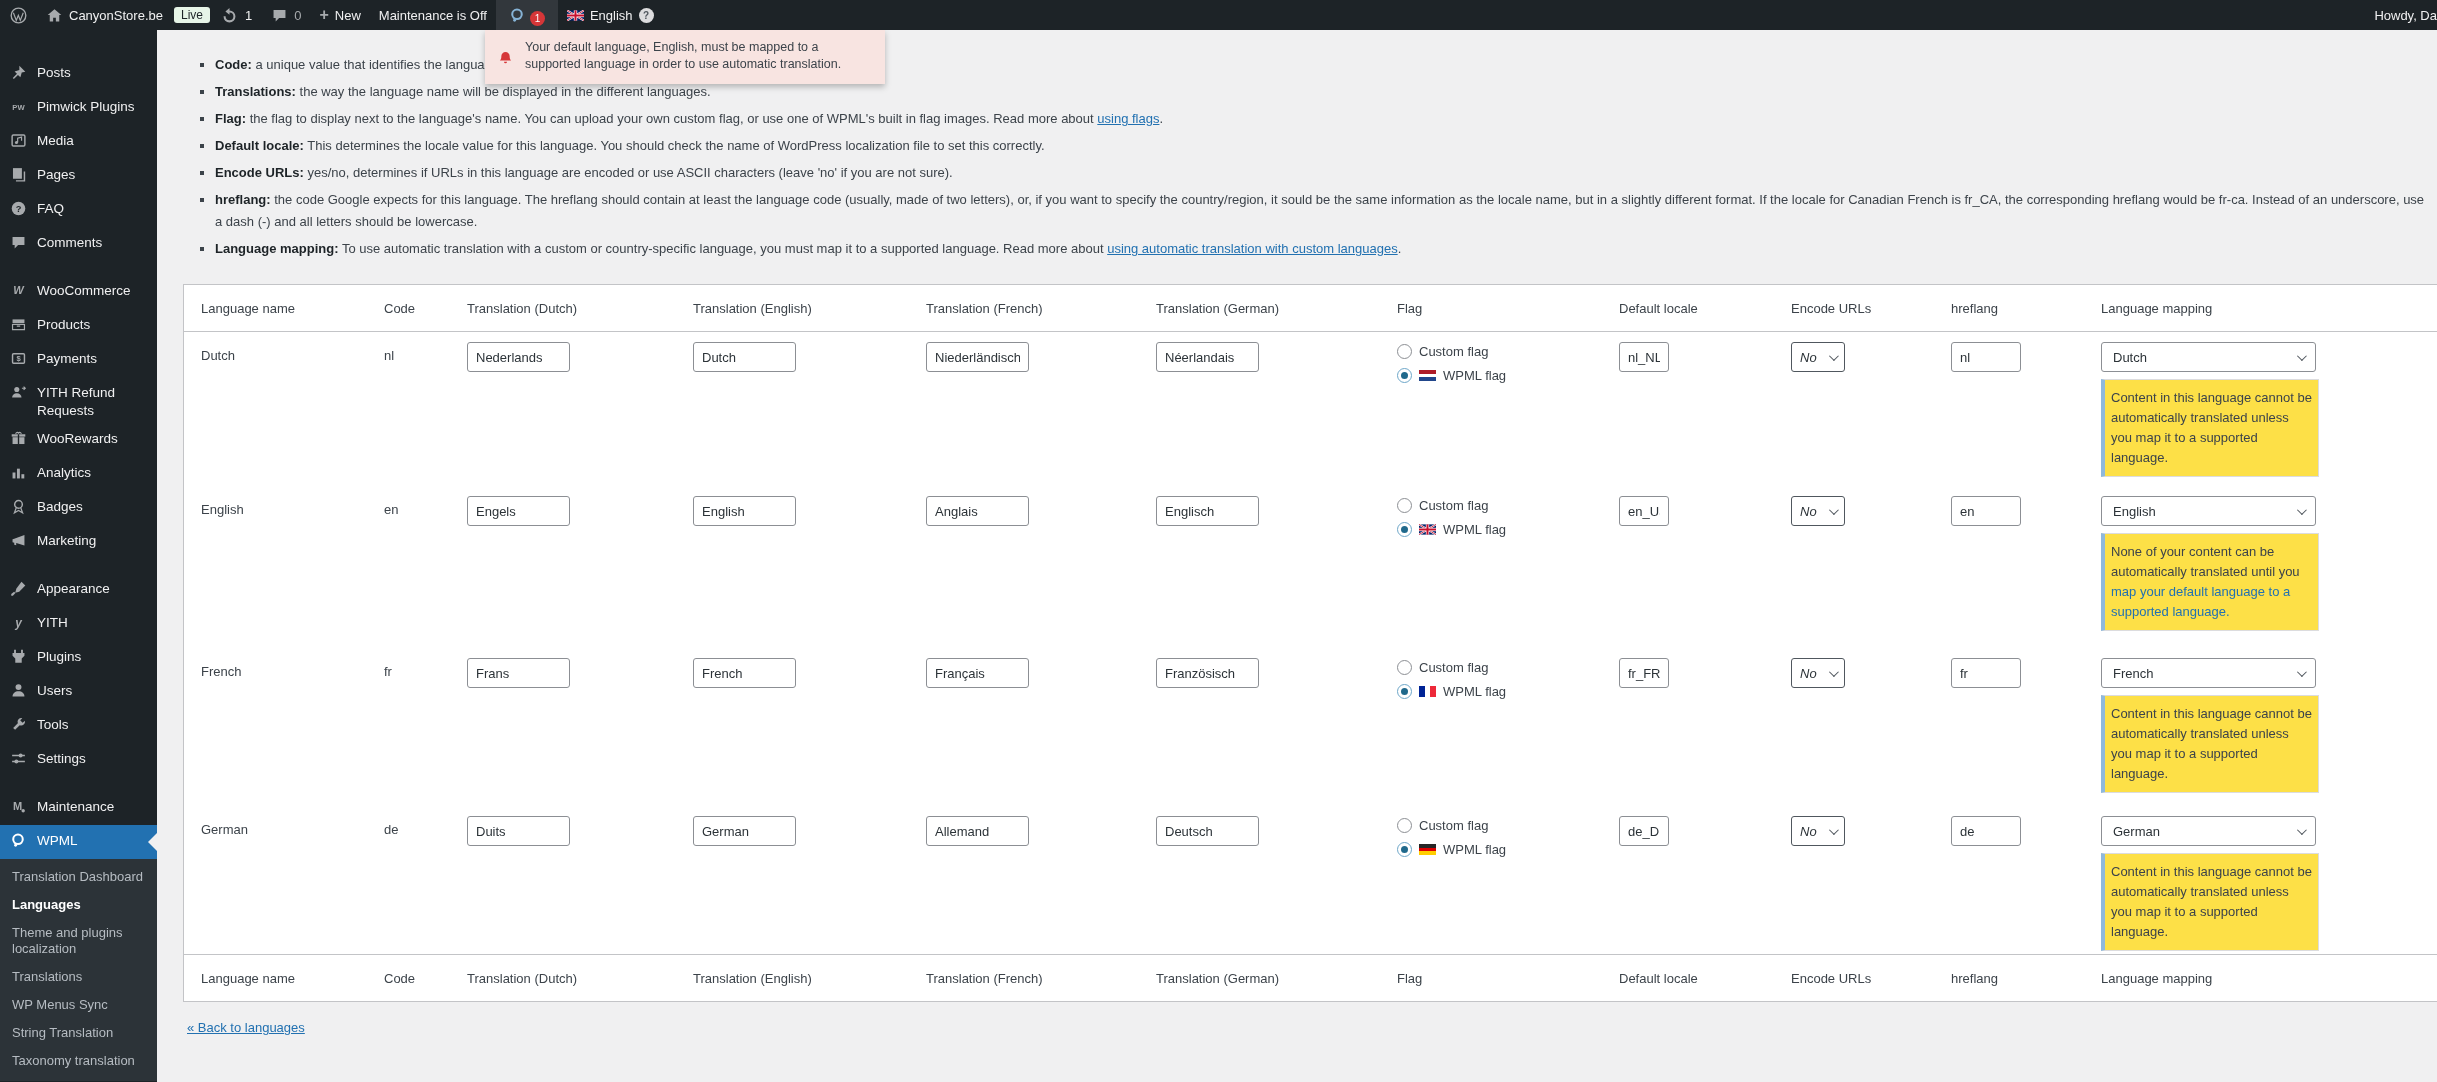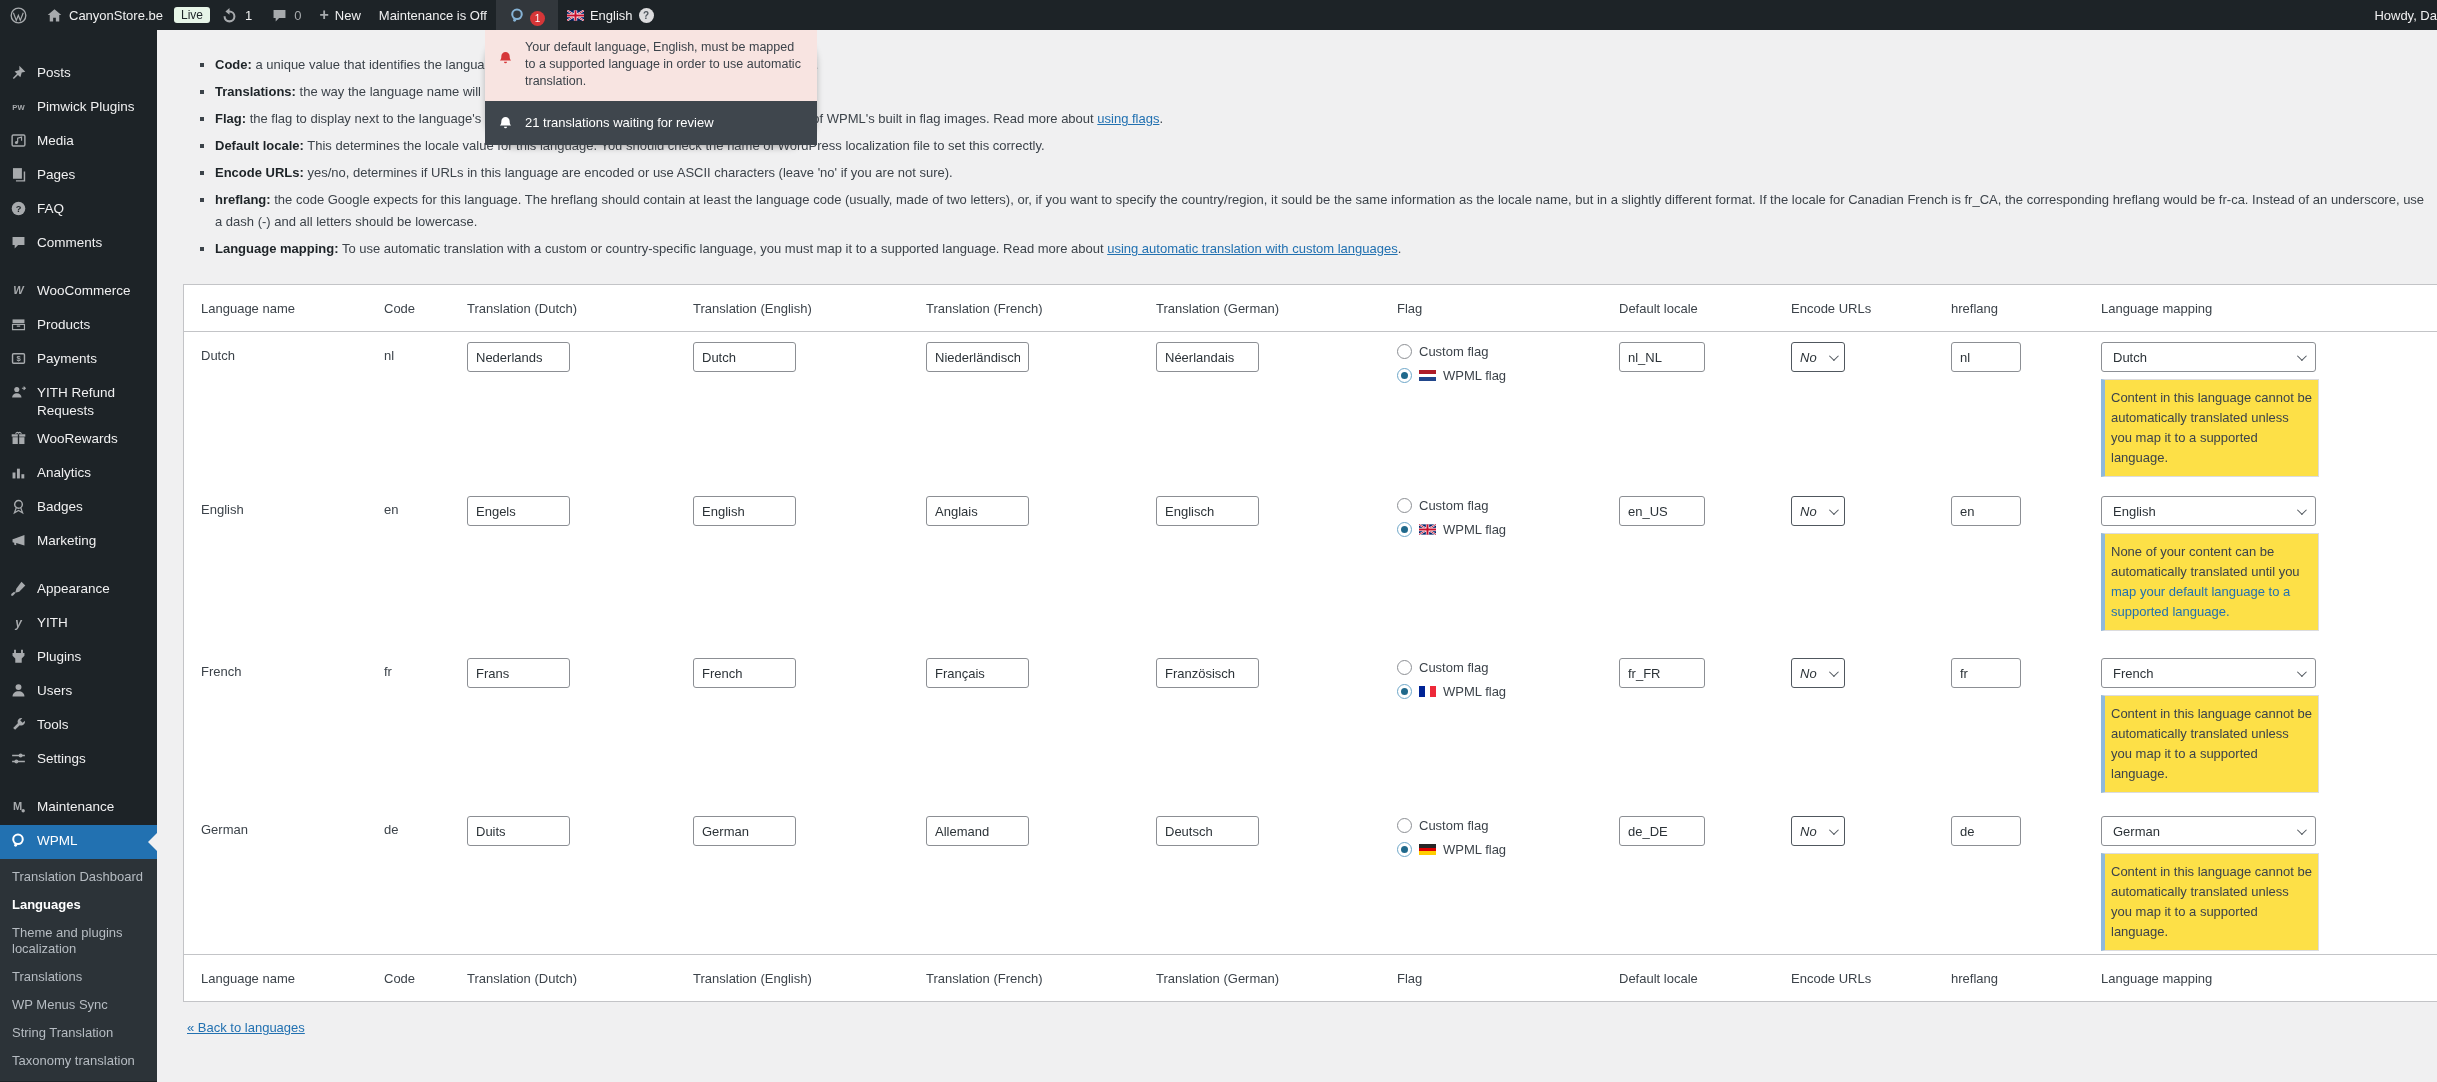--- a/index.html
+++ b/index.html
@@ -19,21 +19,21 @@
   .wpml-badge { width:15px; height:15px; border-radius:50%; background:#d63638; color:#fff; font-size:10px; display:flex; align-items:center; justify-content:center; margin-left:-3px; margin-top:6px; }
   .flag { display:inline-block; width:17px; height:11px; }
   .flag svg { width:100%; height:100%; display:block; }
   .flag-nl { background:linear-gradient(to bottom, #ae1c28 0 33%, #ffffff 33% 66%, #21468b 66% 100%); }
   .flag-fr { background:linear-gradient(to right, #002395 0 33%, #ffffff 33% 66%, #ed2939 66% 100%); }
   .flag-de { background:linear-gradient(to bottom, #262626 0 33%, #dd0000 33% 66%, #ffce00 66% 100%); }
   .help-badge { width:15px; height:15px; border-radius:50%; background:#dcdcde; color:#50575e; font-size:10px; font-weight:bold; display:flex; align-items:center; justify-content:center; }
   .ab-howdy { margin-left:auto; padding-right:0; }
 
   
-  #wpml-dropdown { position:absolute; left:485px; top:30px; width:332px; z-index:90; box-shadow:0 3px 6px rgba(0,0,0,.25);border-radius:31px; }
+  #wpml-dropdown { position:absolute; left:485px; top:30px; width:400px; z-index:90; box-shadow:0 3px 6px rgba(0,0,0,.25); }
   .notif { display:flex; align-items:flex-start; }
   .notif-warn { background:#f8e4e1; color:#3c434a; font-size:12.5px; line-height:17px; padding:9px 14px 11px 0; }
   .notif-warn .bell { color:#d63638; }
   .bell { width:40px; display:flex; justify-content:center; padding-top:10px; flex:none; }
   .notif-warn .bell { padding-top:12px; }
   .bell svg { width:15px; height:15px; fill:currentColor; }
   .notif-info { background:#3f464d; color:#fff; font-size:13px; line-height:16px; padding:14px 14px 14px 0; }
   .notif-info .bell { color:#fff; padding-top:0; }
   .notif-info .bell svg { margin-top:1px; }
 
@@ -64,21 +64,21 @@
   .trow, .hrow { display:grid; grid-template-columns:183px 83px 226px 233px 230px 241px 222px 172px 160px 150px 360px; padding-left:17px; }
   .hrow { height:47px; align-items:center; color:#3c434a; }
   .hrow.top { border-bottom:1px solid #c3c4c7; }
   .hrow.bottom { border-top:1px solid #c3c4c7; }
   .trow { padding-top:0; }
   .trow .cell { padding-top:10px; padding-right:14px; }
   .trow .cell.name, .trow .cell.code { padding-top:16px; }
   .r0 { min-height:154px; } .r1 { min-height:162px; } .r2 { min-height:158px; } .r3 { min-height:148px; }
   input.txt { height:30px; border:1px solid #8c8f94; border-radius:3px; background:#fff; color:#2c3338; font-family:"Liberation Sans",sans-serif; font-size:13px; padding:0 8px; }
   .t-input { width:103px; }
-  .locale-input { width:86px; }
+  .locale-input { width:50px; }
   .hreflang-input { width:70px; }
   .flagcell { display:flex; flex-direction:column; gap:9px; padding-top:12px !important; }
   .radio-row { display:flex; align-items:center; gap:7px; cursor:pointer; }
   .radio { width:15px; height:15px; border-radius:50%; border:1px solid #8c8f94; background:#fff; flex:none; position:relative; }
   .radio.checked { border-color:#6ea7c9; }
   .radio.checked::after { content:""; position:absolute; left:3px; top:3px; width:7px; height:7px; border-radius:50%; background:#20698c; }
   .sel { display:flex; align-items:center; justify-content:space-between; height:30px; border:1px solid #50575e; border-radius:3px; background:#fff; color:#2c3338; padding:0 8px; cursor:pointer; }
   .sel-small { width:54px;font-style:italic; }
   .sel-map { width:215px; border-color:#8c8f94; padding:0 11px; }
   .chev { width:7px; height:7px; border-right:1.6px solid #50575e; border-bottom:1.6px solid #50575e; transform:rotate(45deg) translateY(-2px); flex:none; margin-left:6px; }
@@ -161,28 +161,20 @@
 
 <div id="wpml-dropdown">
   <div class="notif notif-warn">
     <span class="bell">
       <svg viewBox="0 0 16 16">
           <path d="M8 1a4.4 4.4 0 0 0-4.4 4.4c0 3.2-1 4.2-1.6 4.8h12c-.6-.6-1.6-1.6-1.6-4.8A4.4 4.4 0 0 0 8 1zM6.4 11.4a1.6 1.6 0 0 0 3.2 0z"></path>
         </svg>
     </span>
     <span>Your default language, English, must be mapped to a supported language in order to use automatic translation.</span>
   </div>
-  <div class="notif notif-info">
-    <span class="bell">
-      <svg viewBox="0 0 16 16">
-          <path d="M8 1a4.4 4.4 0 0 0-4.4 4.4c0 3.2-1 4.2-1.6 4.8h12c-.6-.6-1.6-1.6-1.6-4.8A4.4 4.4 0 0 0 8 1zM6.4 11.4a1.6 1.6 0 0 0 3.2 0z"></path>
-        </svg>
-    </span>
-    <span>21 translations waiting for review</span>
-  </div>
 </div>
 
 <div id="sidebar">
   <ul class="menu">
     <li class="mi">
         <span class="mi-icon">
           <svg viewBox="0 0 20 20">
             <path d="M11 2l7 7-4.2 1-1.6 5.6-2.8-2.8-4.9 4.9-1.2-1.2 4.9-4.9L5.4 8.8 11 7z"></path>
           </svg>
         </span>

